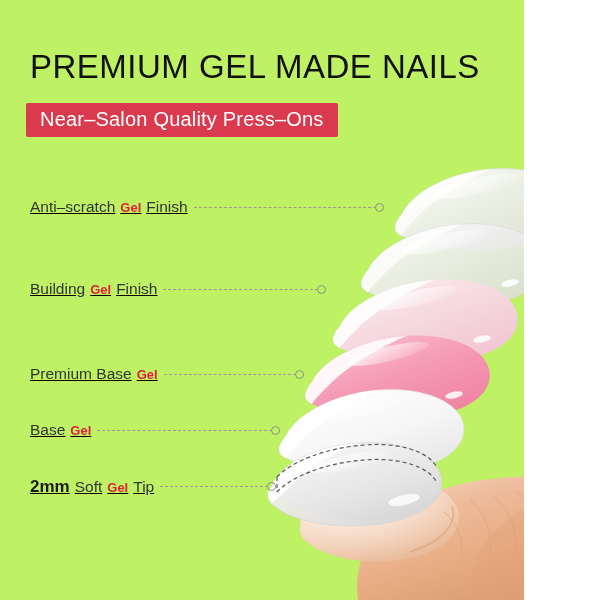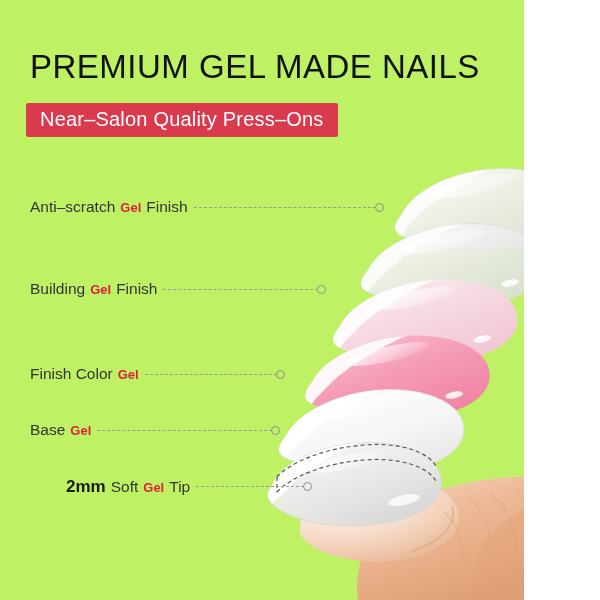--- a/index.html
+++ b/index.html
@@ -46,20 +46,21 @@
   }
 
   
   .label-row {
     position: absolute;
     left: 30px;
     height: 22px;
     display: flex;
     align-items: center;
     white-space: nowrap;
+    text-decoration: underline;
   }
   .label-text {
     font-size: 15.5px;
     color: #333333;
     line-height: 1;
     display: flex;
     align-items: baseline;
   }
   .label-text .w {
     margin-right: 5px;
@@ -67,21 +68,20 @@
   .label-text .w:last-child { margin-right: 0; }
   .w.gel {
     color: #e0203a;
     font-weight: bold;
     font-size: 13px;
   }
   .w.strong {
     color: #1a1a1a;
     font-weight: bold;
     font-size: 17px;
-    margin-left: 36px;
   }
   .leader {
     height: 1px;
     margin-left: 6px;
     border-top: 1px dashed #9a9a9a;
     position: relative;
     top: 1px;
   }
   .leader-dot {
     width: 7px;
@@ -283,21 +283,21 @@
       <span class="w gel">Gel</span>
       <span class="w">Finish</span>
     </span>
     <span class="leader" style="width:155px;"></span>
     <span class="leader-dot"></span>
   </div>
 
 
   <div class="label-row" style="top:363px;">
     <span class="label-text">
-      <span class="w">Finish Color</span>
+      <span class="w">Premium Base</span>
       <span class="w gel">Gel</span>
     </span>
     <span class="leader" style="width:132px;"></span>
     <span class="leader-dot"></span>
   </div>
 
   <div class="label-row" style="top:419px;">
     <span class="label-text">
       <span class="w">Base</span>
       <span class="w gel">Gel</span>

